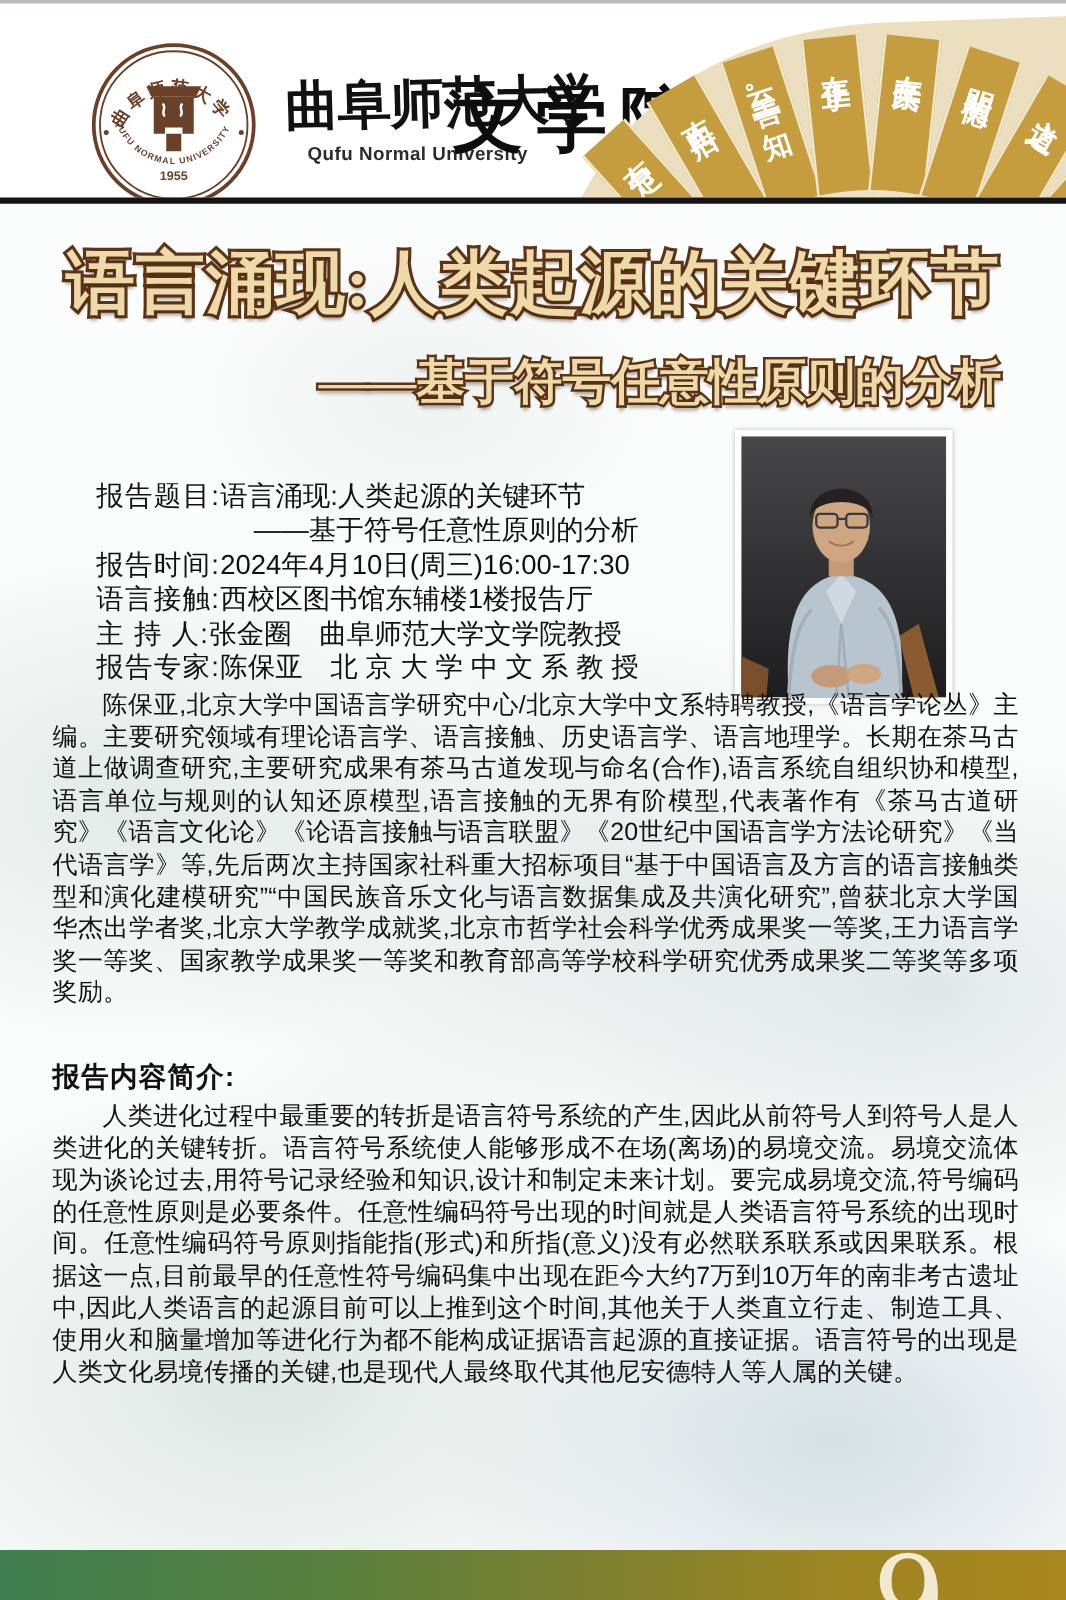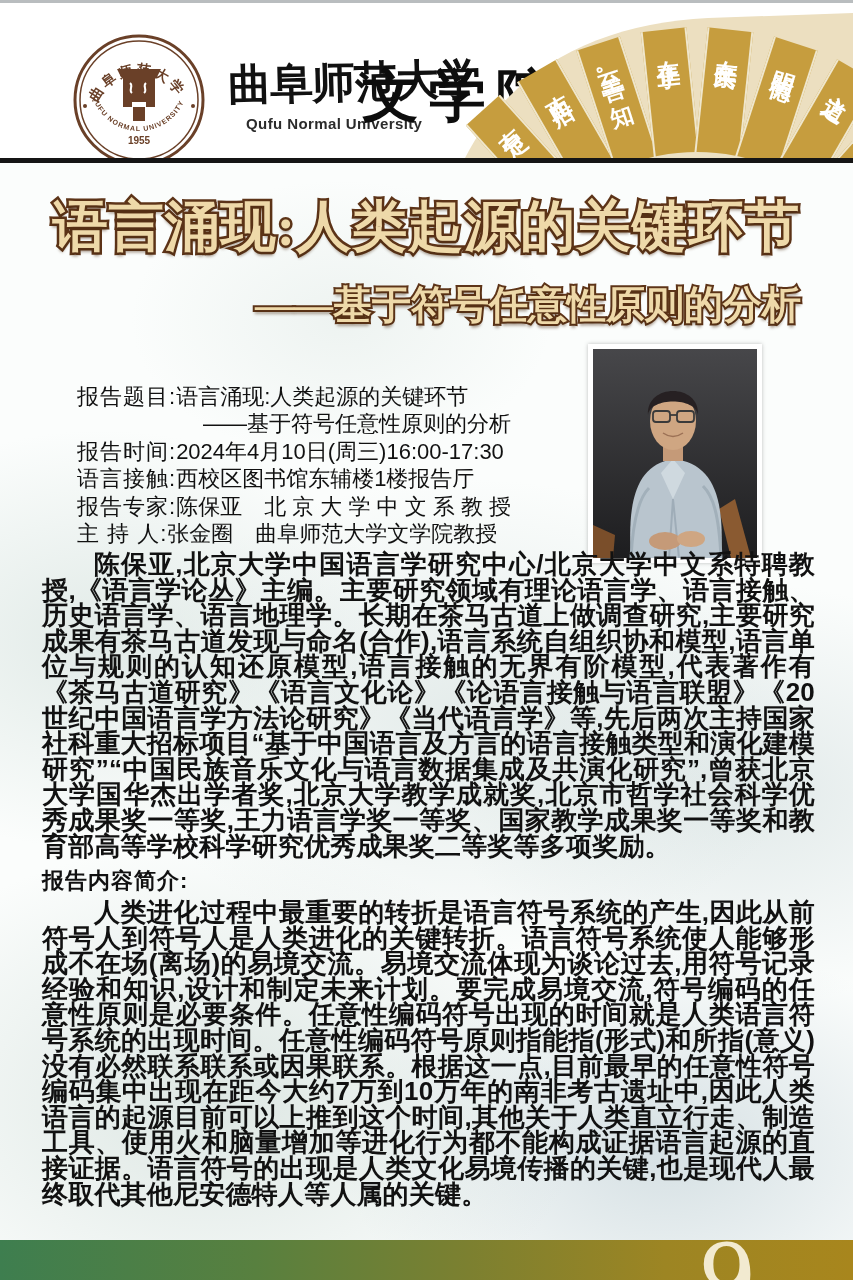--- a/index.html
+++ b/index.html
@@ -68,22 +68,22 @@
   .info-row.cont .val{margin-left:126px;}
   .sec-heading{font-size:22px;font-weight:700;letter-spacing:1px;}
 
   
   .photo{position:absolute;left:588px;top:344px;width:174px;height:219px;
     background:#fff;box-shadow:0 0 4px rgba(0,0,0,.25);padding:5px;box-sizing:border-box;}
   .photo svg{display:block;}
 
   
   .bio{position:absolute;left:42px;top:548px;width:773px;}
-  .content{position:absolute;left:42px;top:866px;width:773px;}
-  .para{font-size:26px;font-weight:700;line-height:25.6px;text-align:justify;
+  .content{position:absolute;left:42px;top:847px;width:773px;}
+  .para{font-size:20px;font-weight:400;line-height:25.6px;text-align:justify;
     text-indent:2em;margin-top:4px;letter-spacing:.2px;}
 
   
   .bottombar{position:absolute;left:0;top:1240px;width:100%;height:40px;
     background:linear-gradient(90deg,#3e7e4f 0%,#58803f 30%,#7c8030 55%,#9d8523 78%,#a8861d 100%);}
   .swirl{position:absolute;left:698px;top:1233px;
     font-family:"DejaVu Serif","Liberation Serif",serif;
     font-size:92px;font-weight:400;color:#f2ead0;line-height:1;}
 </style>
 </head>
@@ -160,22 +160,22 @@
   <div class="title-wrap">
     <div class="title-line1">语言涌现:人类起源的关键环节</div>
     <div class="title-line2">——基于符号任意性原则的分析</div>
   </div>
 
   <div class="info">
     <div class="info-row"><span class="lbl">报告题目:</span><span class="val">语言涌现:人类起源的关键环节</span></div>
     <div class="info-row cont"><span class="val">——基于符号任意性原则的分析</span></div>
     <div class="info-row"><span class="lbl">报告时间:</span><span class="val">2024年4月10日(周三)16:00-17:30</span></div>
     <div class="info-row"><span class="lbl">语言接触:</span><span class="val">西校区图书馆东辅楼1楼报告厅</span></div>
+    <div class="info-row"><span class="lbl">主 持 人:</span><span class="val">张金圈　曲阜师范大学文学院教授</span></div>
     <div class="info-row"><span class="lbl">报告专家:</span><span class="val">陈保亚　北 京 大 学 中 文 系 教 授</span></div>
-    <div class="info-row"><span class="lbl">主 持 人:</span><span class="val">张金圈　曲阜师范大学文学院教授</span></div>
   </div>
 
   <div class="photo">
     <svg width="164" height="209" viewBox="0 0 164 209">
       <defs>
         <linearGradient id="pbg" x1="0" y1="0" x2="0" y2="1">
           <stop offset="0" stop-color="#47474a"></stop>
             <stop offset="1" stop-color="#1d1d1f"></stop>
         </linearGradient>
       </defs>

